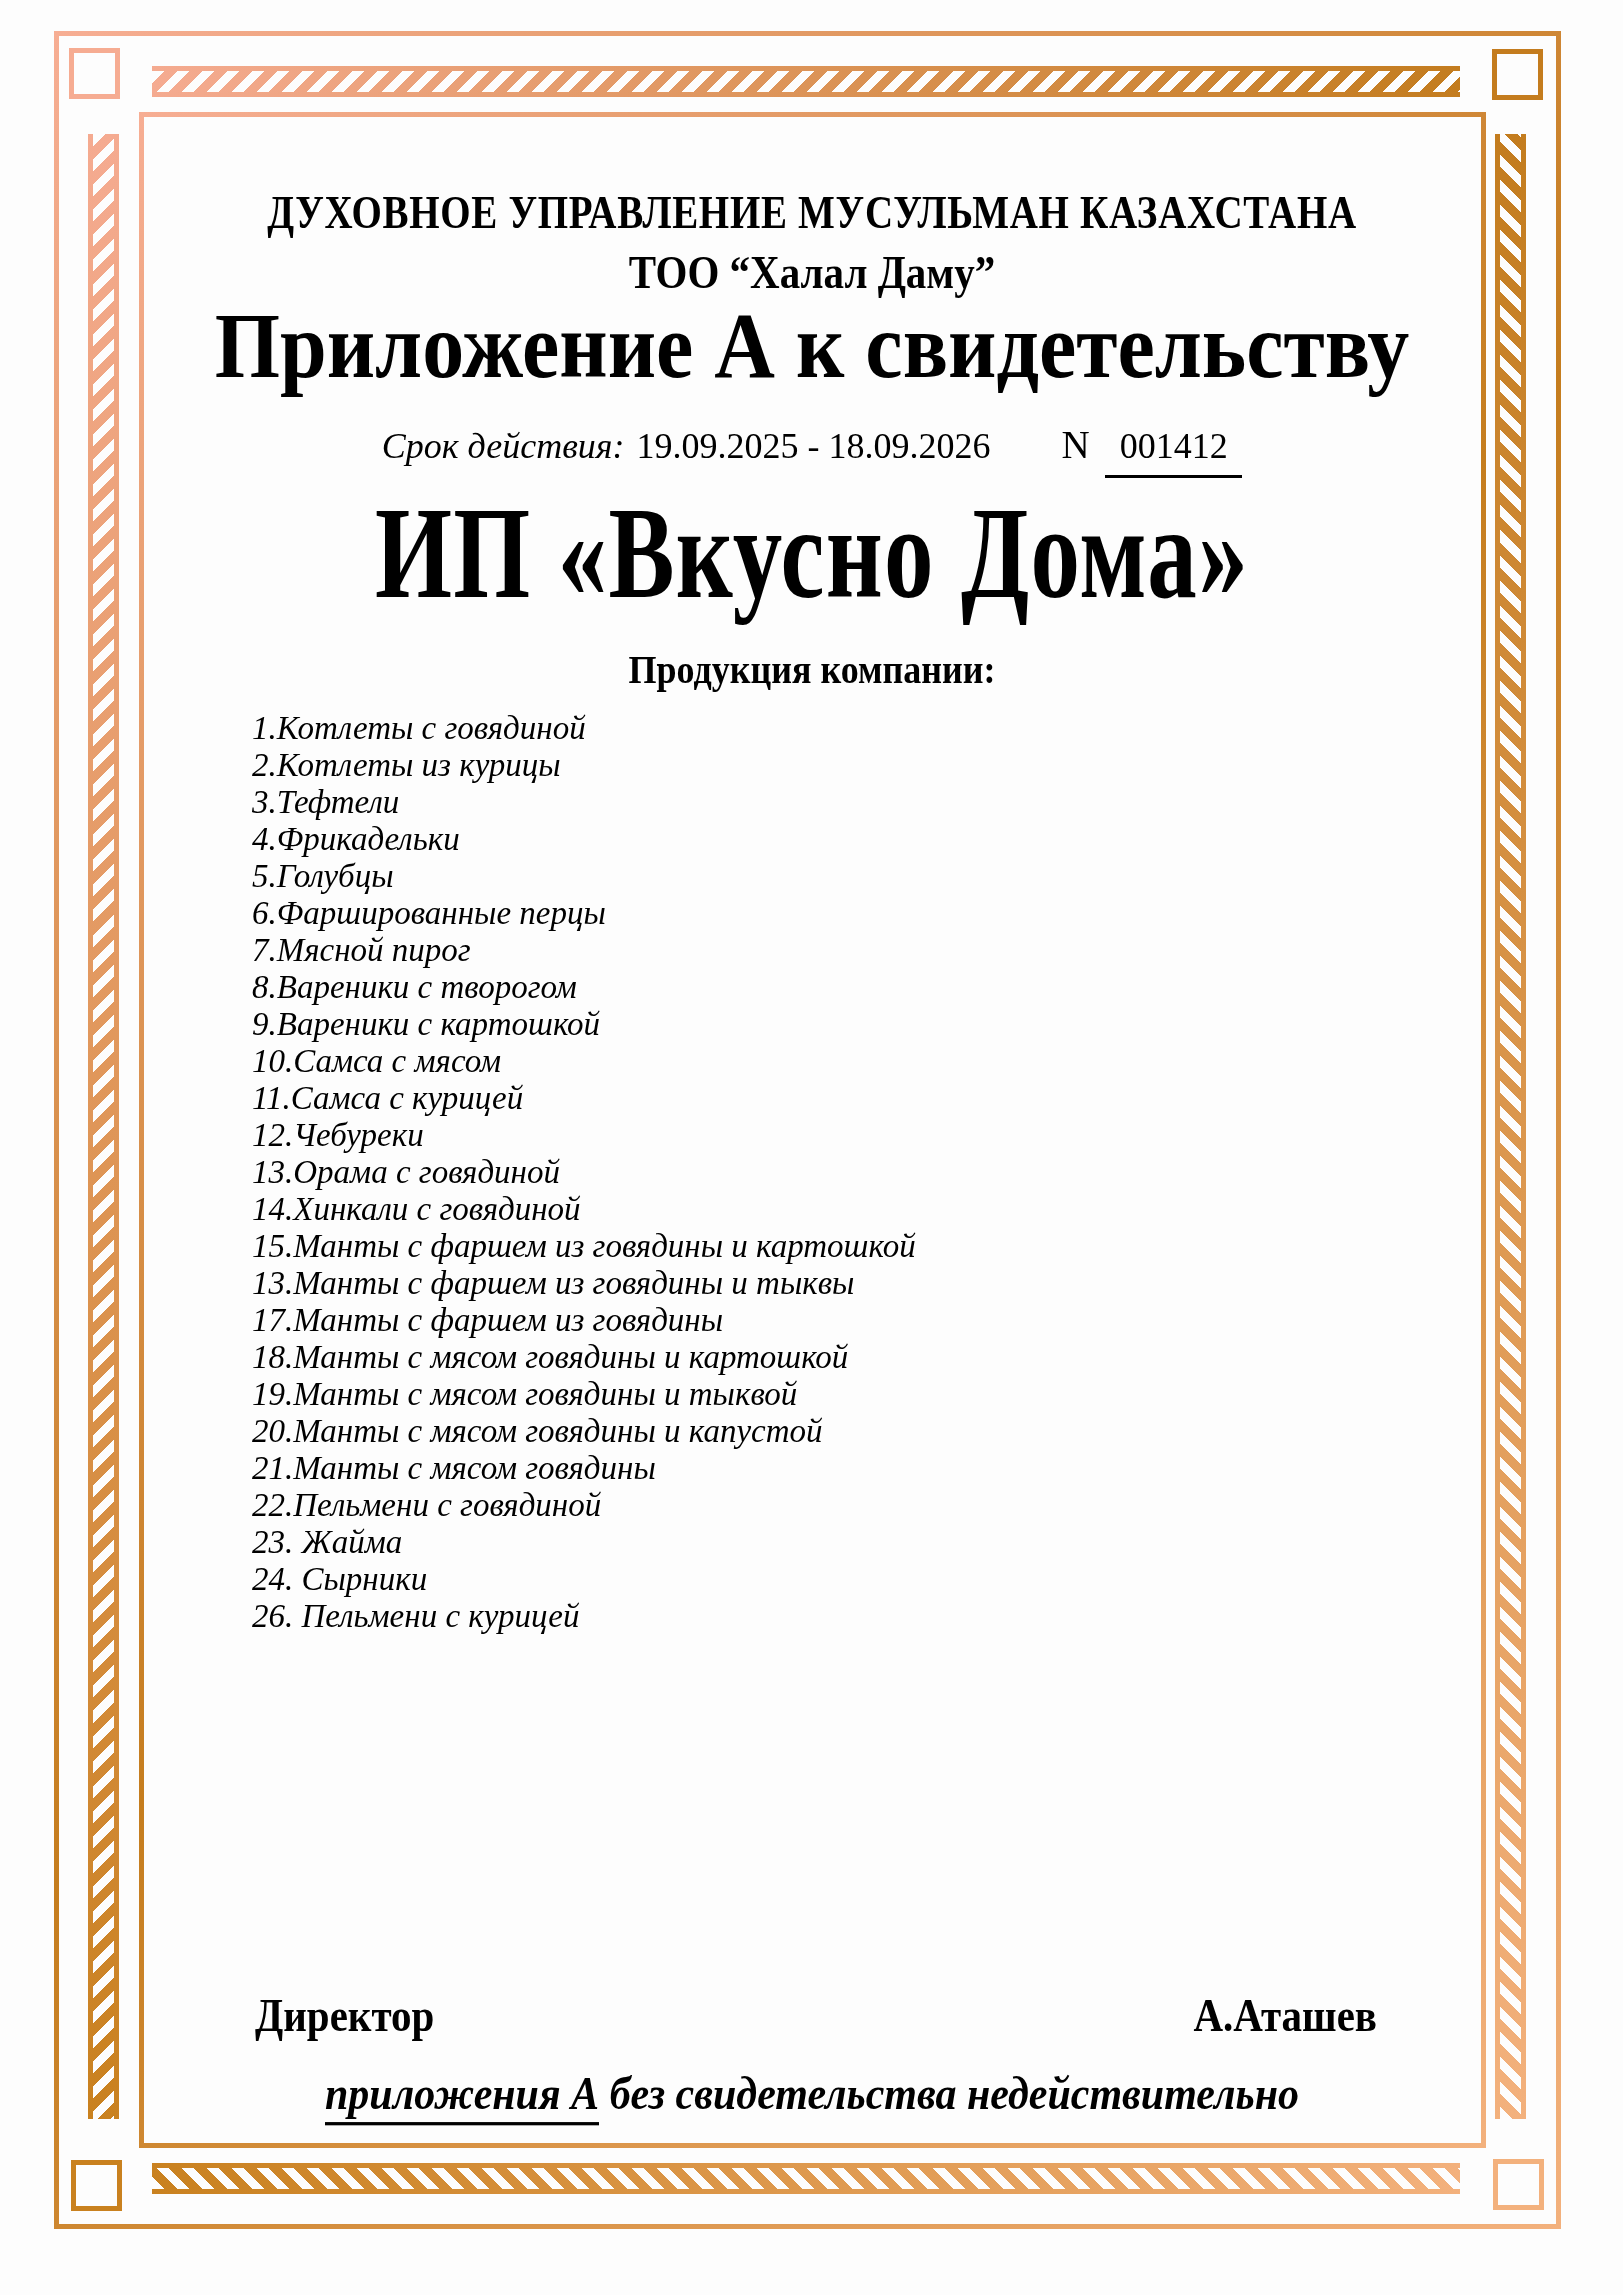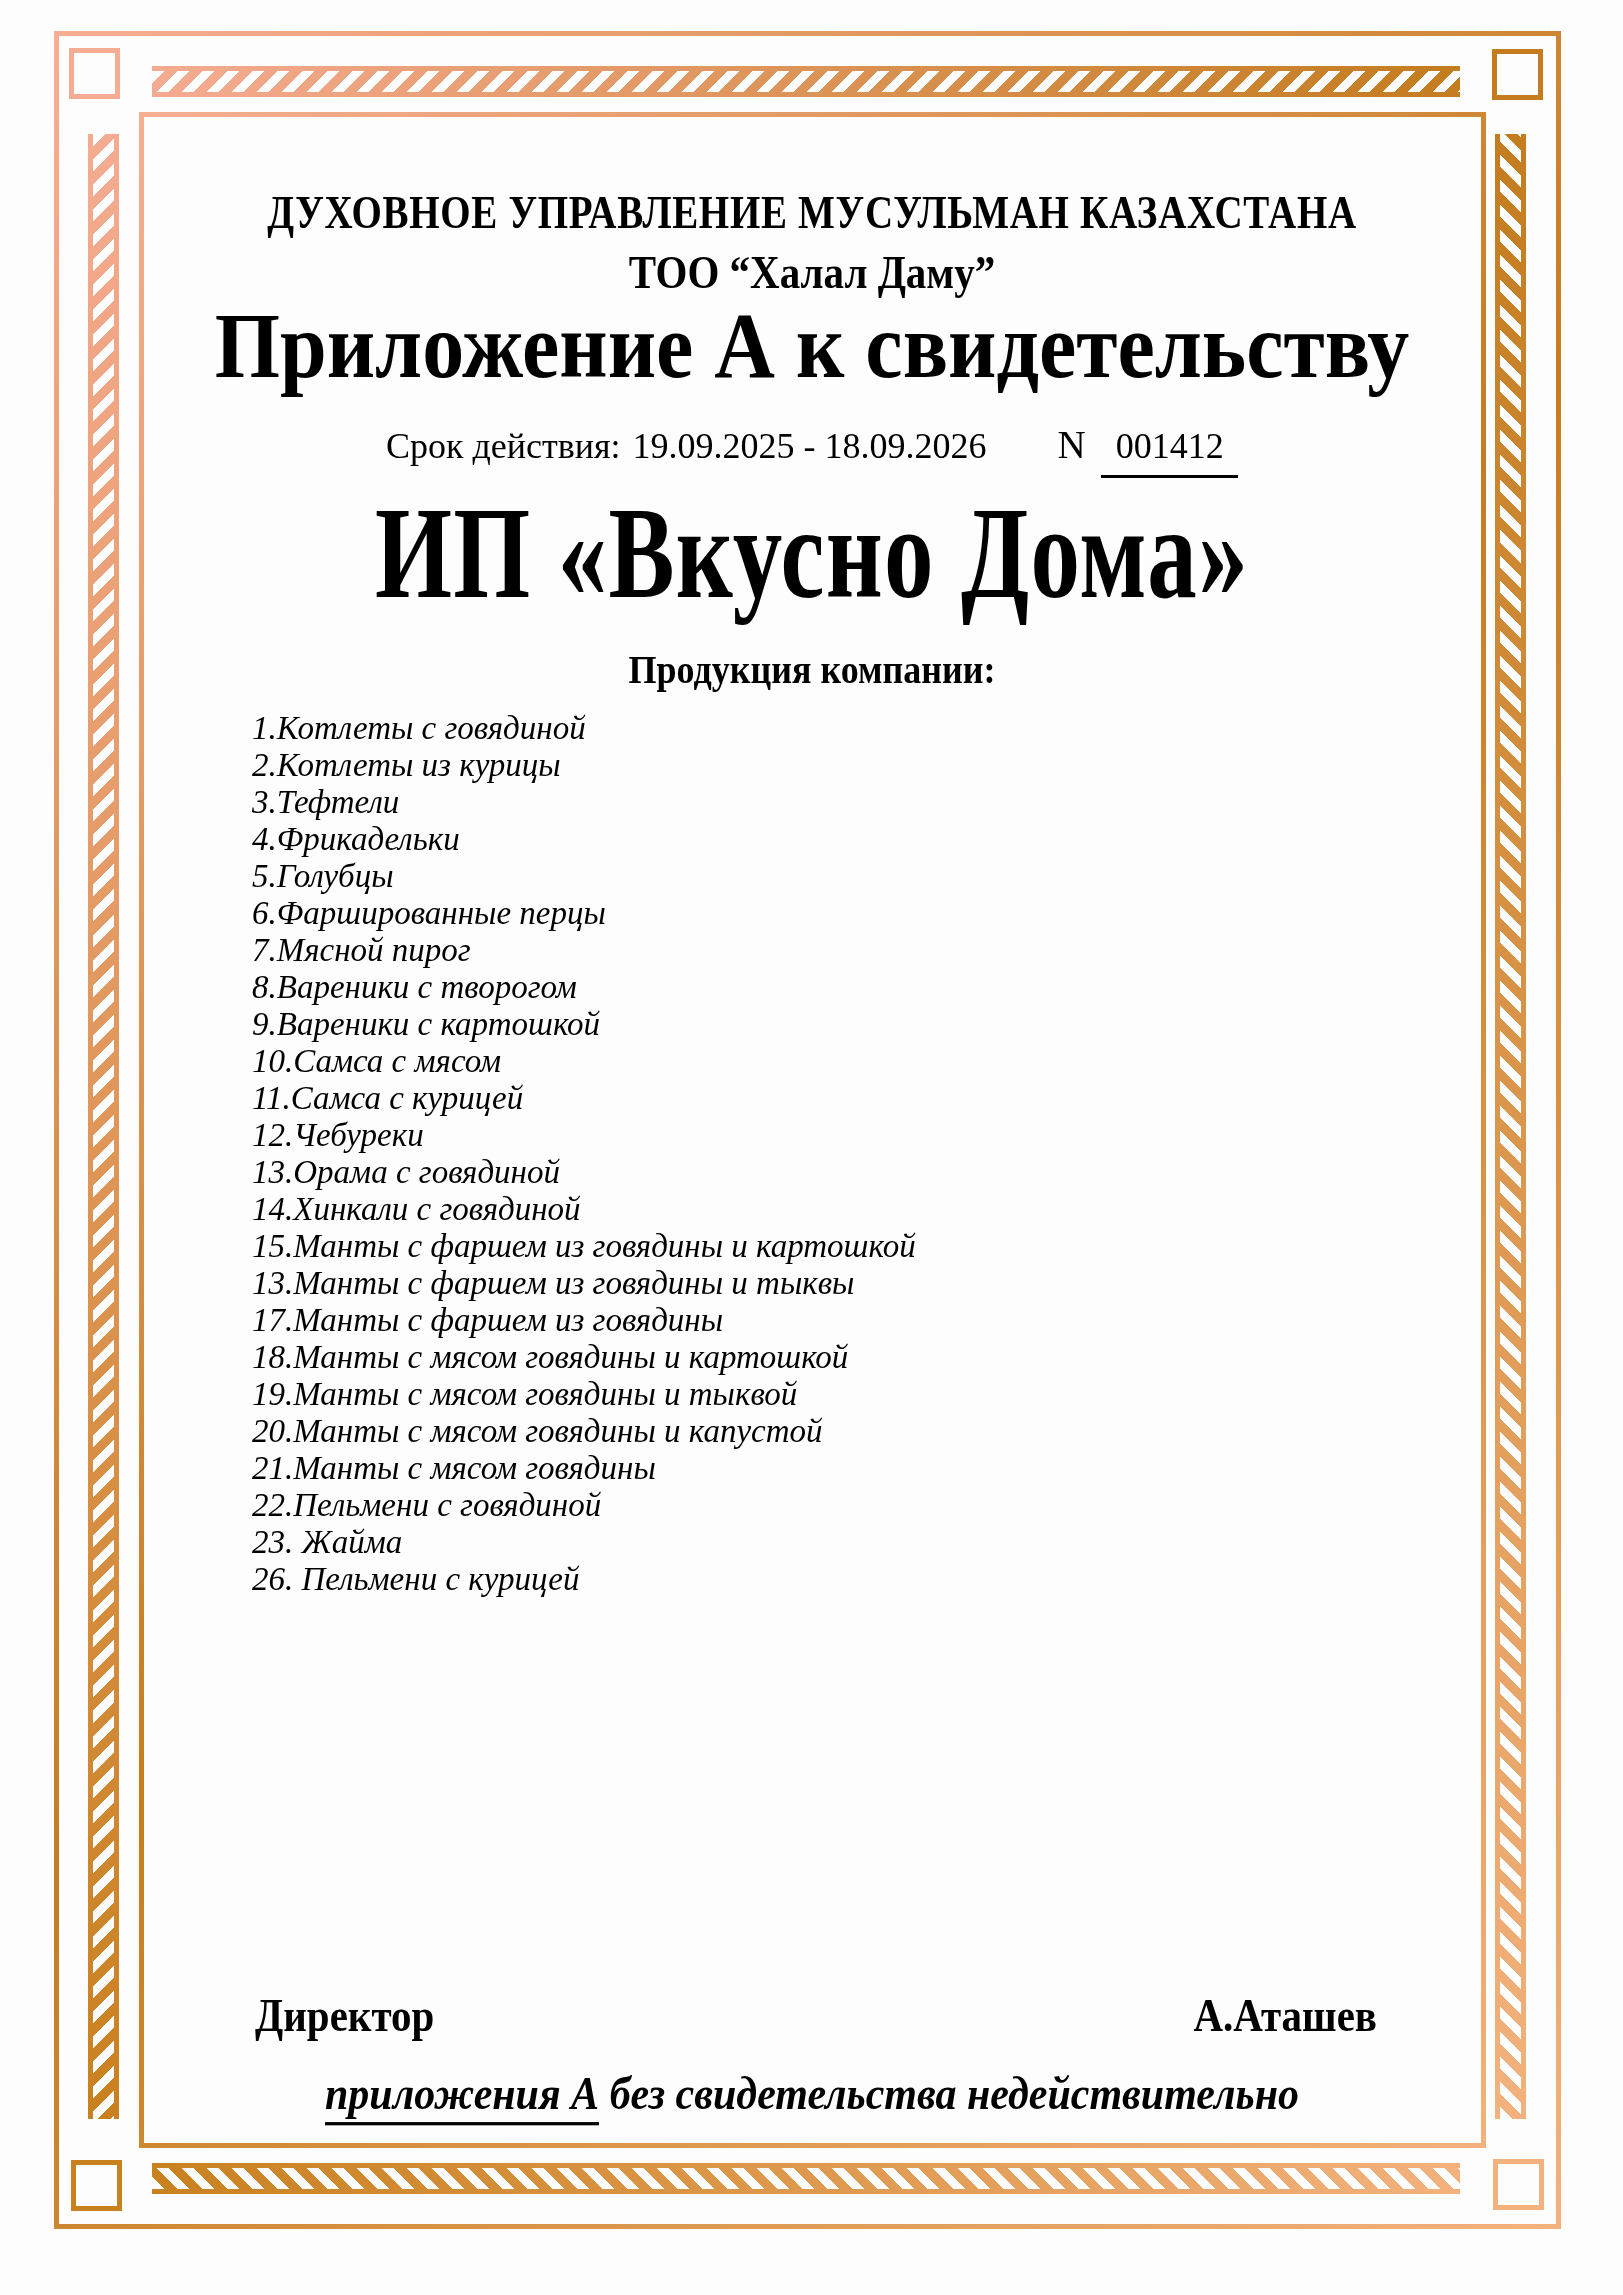--- a/index.html
+++ b/index.html
@@ -78,21 +78,21 @@
     top:247px; font-size:41px; font-weight:bold; line-height:1.1;
     transform:scaleY(1.15); transform-origin:50% 0;
   }
   .doc-title {
     top:296px; font-size:84px; font-weight:bold; line-height:1.05;
     transform:scaleY(1.12); transform-origin:50% 0;
   }
   .validity {
     top:422px; font-size:36px; line-height:1.2; white-space:nowrap;
   }
-  .validity .lbl { margin-right:12px; }
+  .validity .lbl { margin-right:12px;font-style:italic; }
   .validity .period { margin-right:71px; }
   .validity .numlbl { margin-right:15.7px; font-size:39px; }
   .validity .numval {
     display:inline-block; border-bottom:3.3px solid #000;
     padding:0 14.4px 6.5px 14.4px;
   }
   .company {
     top:485px; font-size:99px; font-weight:bold; line-height:1.05;
     transform:scaleY(1.32); transform-origin:50% 0;
     letter-spacing:1.3px;
@@ -163,20 +163,21 @@
       <div class="product-item">14.Хинкали с говядиной</div>
       <div class="product-item">15.Манты с фаршем из говядины и картошкой</div>
       <div class="product-item">13.Манты с фаршем из говядины и тыквы</div>
       <div class="product-item">17.Манты с фаршем из говядины</div>
       <div class="product-item">18.Манты с мясом говядины и картошкой</div>
       <div class="product-item">19.Манты с мясом говядины и тыквой</div>
       <div class="product-item">20.Манты с мясом говядины и капустой</div>
       <div class="product-item">21.Манты с мясом говядины</div>
       <div class="product-item">22.Пельмени с говядиной</div>
       <div class="product-item">23. Жайма</div>
+      <div class="product-item">24. Сырники</div>
       <div class="product-item">26. Пельмени с курицей</div>
     </div>
 
   <div class="abs sign-row">
     <span>Директор</span>
     <span>А.Аташев</span>
   </div>
 
   <div class="abs centered footer">
     <span class="u">приложения А</span><span> без свидетельства недействительно</span>

